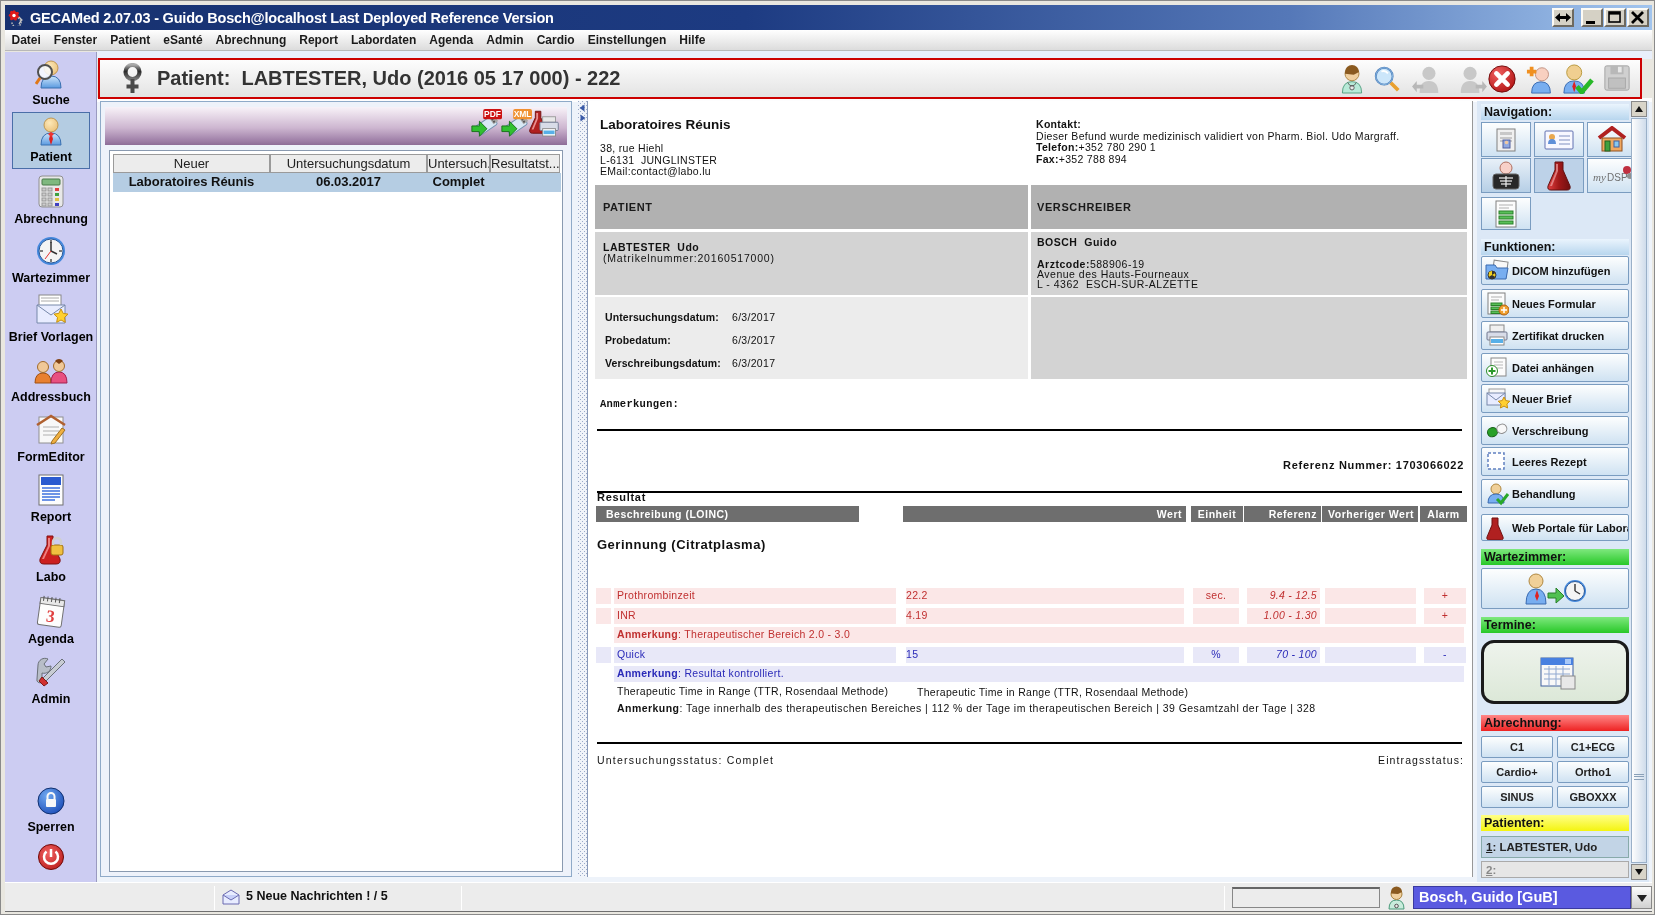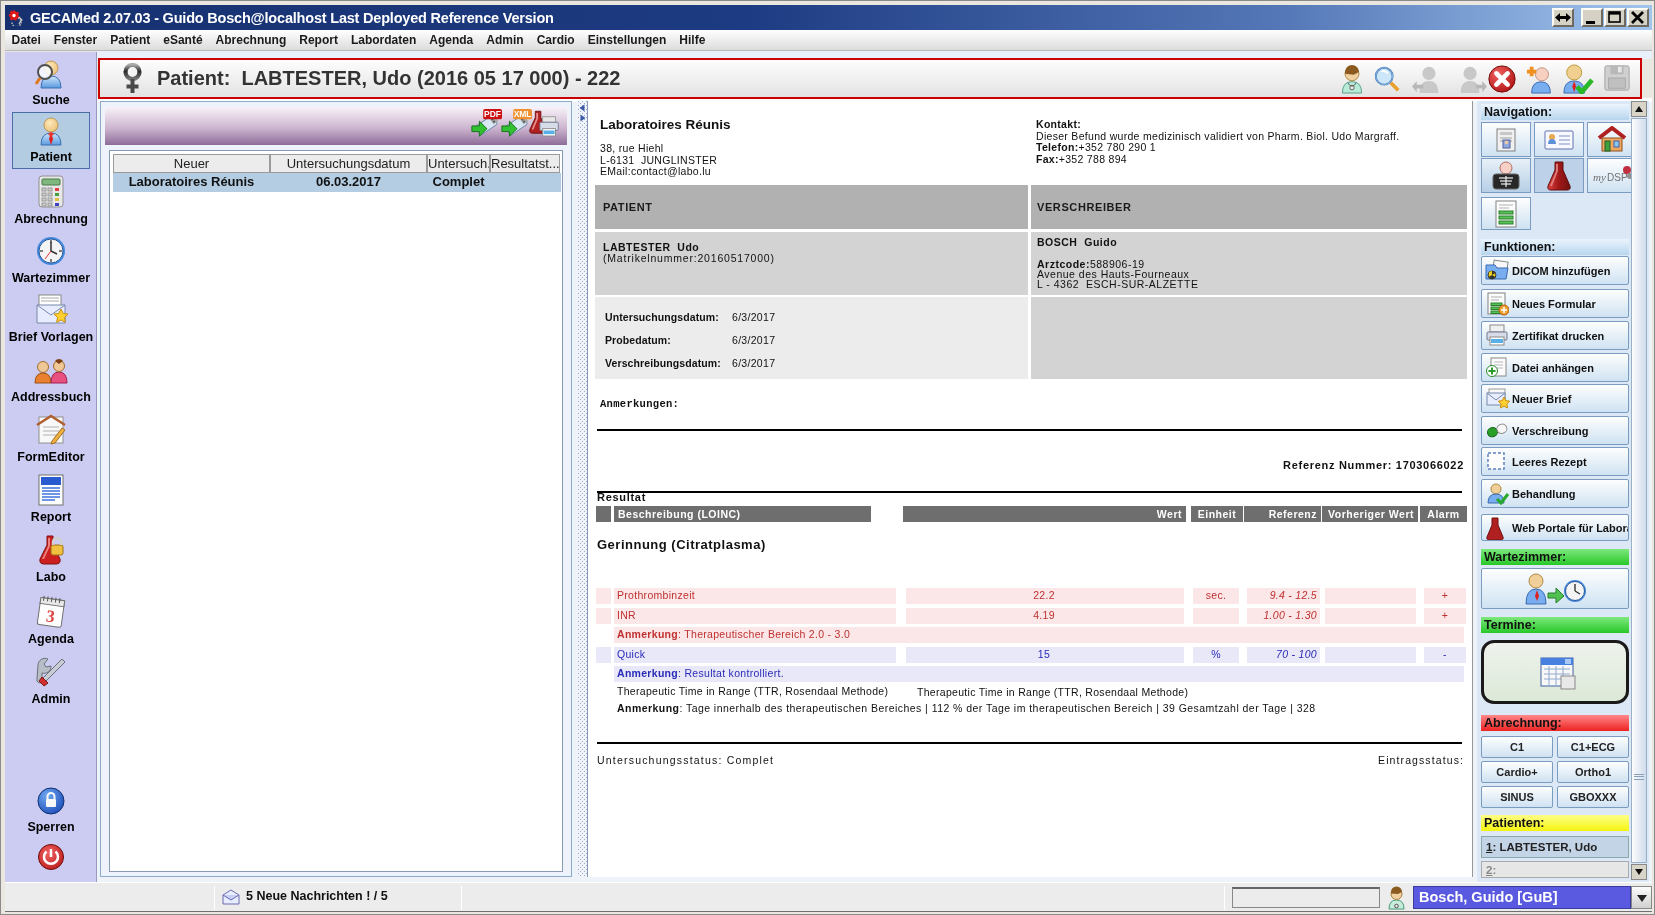--- a/index.html
+++ b/index.html
@@ -60,21 +60,21 @@
 .fbtn > span { position:absolute; left:30px; top:50%; transform:translateY(-50%); font-size:11px; font-weight:bold; color:#111; white-space:nowrap; }
 .sbtn { position:absolute; width:72px; height:22px; background:linear-gradient(#fdfefe,#cfe2f2); border:1px solid #7a9cc0; border-radius:2px; font-size:11px; font-weight:bold; color:#222; text-align:center; line-height:21px; }
 #rsb { position:absolute; left:154px; top:0; width:16px; height:781px; }
 .sbbtn { position:absolute; left:0; width:16px; height:16px; background:#d8d4c8; border:1px solid #888; display:flex; align-items:center; justify-content:center; }
 
 #statusbar { position:absolute; left:4px; top:881px; width:1647px; height:30px; background:#ececec; border-top:1px solid #fff; border-bottom:1px solid #707070; }
 .rrow { position:absolute; left:0; width:881px; height:16px; font-size:10.5px; letter-spacing:0.3px; }
 .rrow > div { height:16px; line-height:15px; position:absolute; }
 .c0 { left:4px; width:15px; }
 .c1 { left:22px; width:282px; padding-left:3px; }
-.c2 { left:314px; width:278px; text-align:center; padding-right:2px; }
+.c2 { left:314px; width:278px; text-align:left; padding-right:2px; }
 .c3 { left:601px; width:46px; text-align:center; }
 .c4 { left:655px; width:73px; text-align:right; padding-right:3px;font-style:italic; }
 .c5 { left:733px; width:91px; }
 .c6 { left:832px; width:42px; text-align:center; }
 .cfull { left:22px; width:850px; padding-left:3px; }
 .pk { background:#fbe7e7; }
 .bl { background:#e8e8f8; }
 .rd { color:#c03030; }
 .bu { color:#2a2ab8; }
 .hcell { position:absolute; top:405px; height:16px; background:#6e6e6e; color:#fff; font-size:10.5px; font-weight:bold; letter-spacing:0.5px; line-height:16px; }
@@ -462,21 +462,21 @@
       <span style="position:absolute; left:10px; top:60px; font-size:10.5px; font-weight:bold; color:#111; letter-spacing:0.1px;">Verschreibungsdatum:</span>
       <span class="ls" style="position:absolute; left:137px; top:60px; font-size:10.5px; color:#111;">6/3/2017</span>
     </div>
     <div style="position:absolute; left:439px; top:196px; width:436px; height:82px; background:#d3d3d3;"></div>
     <div class="ls" style="position:absolute; left:8px; top:297px; font-size:10.5px; font-weight:bold; color:#111;font-family:Liberation Mono, monospace;">Anmerkungen:</div>
     <div style="position:absolute; left:5px; top:328px; width:865px; height:2px; background:#000;"></div>
     <div style="position:absolute; left:5px; top:358px; font-size:11px; font-weight:bold; color:#111; letter-spacing:0.7px;margin-top:32px;">Resultat</div>
     <div style="position:absolute; left:691px; top:358px; width:181px; font-size:11px; font-weight:bold; color:#111; letter-spacing:0.7px; text-align:right;">Referenz Nummer: 1703066022</div>
     <div style="position:absolute; left:5px; top:390px; width:865px; height:2px; background:#000;"></div>
     <div class="hcell" style="left:4px; width:15px;"></div>
-    <div class="hcell" style="left:22px; width:257px;"><span style="margin-left:4px;">Beschreibung (LOINC)</span></div>
+    <div class="hcell" style="left:10px; width:257px;"><span style="margin-left:4px;">Beschreibung (LOINC)</span></div>
     <div class="hcell" style="left:311px; width:283px; text-align:right;"><span style="margin-right:4px;">Wert</span></div>
     <div class="hcell" style="left:599px; width:52px; text-align:center;"><span>Einheit</span></div>
     <div class="hcell" style="left:652px; width:77px; text-align:right;"><span style="margin-right:4px;">Referenz</span></div>
     <div class="hcell" style="left:730px; width:96px; text-align:right;"><span style="margin-right:4px;">Vorheriger Wert</span></div>
     <div class="hcell" style="left:828px; width:47px; text-align:center;"><span>Alarm</span></div>
     <div style="position:absolute; left:5px; top:436px; font-size:13px; font-weight:bold; color:#111; letter-spacing:0.5px;">Gerinnung (Citratplasma)</div>
     <div class="rrow" style="top:487px;">
         <div class="c0 pk"></div>
         <div class="c1 pk rd">Prothrombinzeit</div>
         <div class="c2 pk rd">22.2</div>

